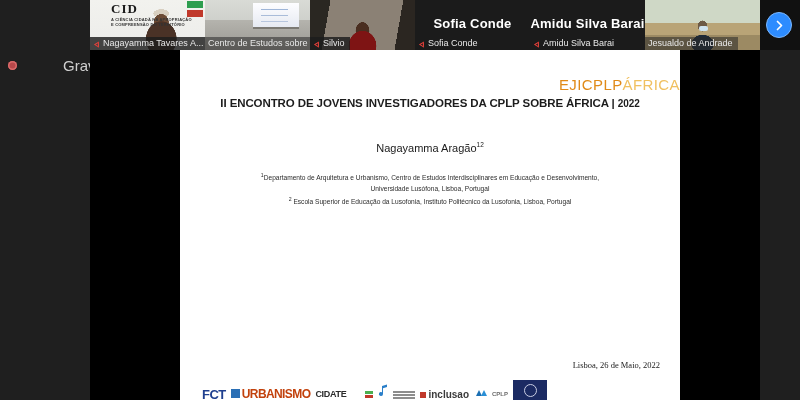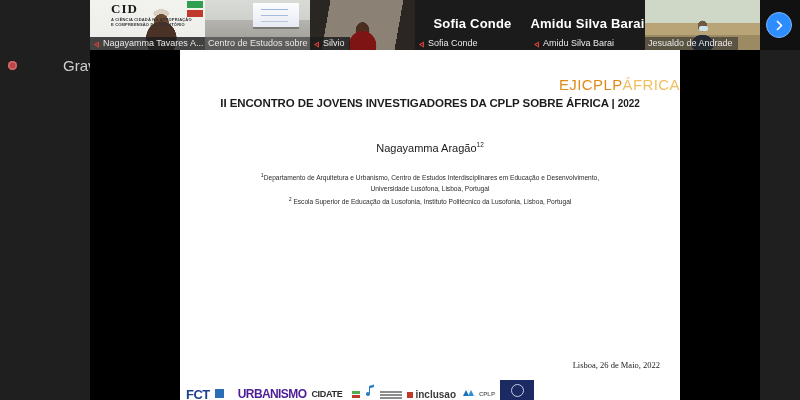--- a/index.html
+++ b/index.html
@@ -122,26 +122,26 @@
 
   .affil { text-align:center; margin-top:16px; font-size:6.6px; line-height:11px;
            color:#2b2b2b; padding:0 14px; }
   .affil sup { font-size:5.2px; }
 
   .date-line { position:absolute; right:20px; bottom:30px; font-size:8.5px; color:#1a1a1a;
                font-family:"Liberation Serif", serif; }
 
   
   .logos { position:absolute; left:0; right:0; bottom:0; height:24px;
-           display:flex; align-items:flex-end; gap:5px; padding:0 4px 0 6px; }
+           display:flex; align-items:flex-end; gap:5px; padding:0 4px 0 22px; }
   .logo { font-size:9px; font-weight:bold; white-space:nowrap; line-height:11px; }
   .l-fct { color:#1f3f8f; font-size:13px; letter-spacing:-.5px; }
-  .l-urb { color:#4c1d95; font-size:12px; letter-spacing:-.6px; display:flex; align-items:flex-start; gap:14px;}
+  .l-urb { color:#c2410c; font-size:12px; letter-spacing:-.6px; display:flex; align-items:flex-start; gap:2px;}
   .l-urb .sq { width:9px; height:9px; background:#2a6fb5; display:inline-block; }
-  .l-cid { color:#2b2b2b; font-size:9px; letter-spacing:-.3px; display:flex; align-items:center; gap:10px;}
+  .l-cid { color:#2b2b2b; font-size:9px; letter-spacing:-.3px; display:flex; align-items:center; gap:19px;}
   .l-cid .blk { display:inline-block; width:8px; }
   .l-cid .blk i { display:block; height:3px; margin-bottom:1px; }
   .l-note { width:10px; }
   .l-grey { width:22px; }
   .l-grey i { display:block; height:1.5px; background:#8d8d8d; margin-bottom:1.5px; }
   .l-inc { color:#3a3a3a; font-size:10px; display:flex; align-items:center; gap:2px; }
   .l-inc .r { width:6px; height:6px; background:#c0392b; display:inline-block; }
   .l-apoio { display:flex; align-items:center; gap:2px; color:#6a6a6a; font-size:6px; }
   .l-ul { width:34px; height:20px; background:#1b2a63; display:flex;
           align-items:center; justify-content:center; }

